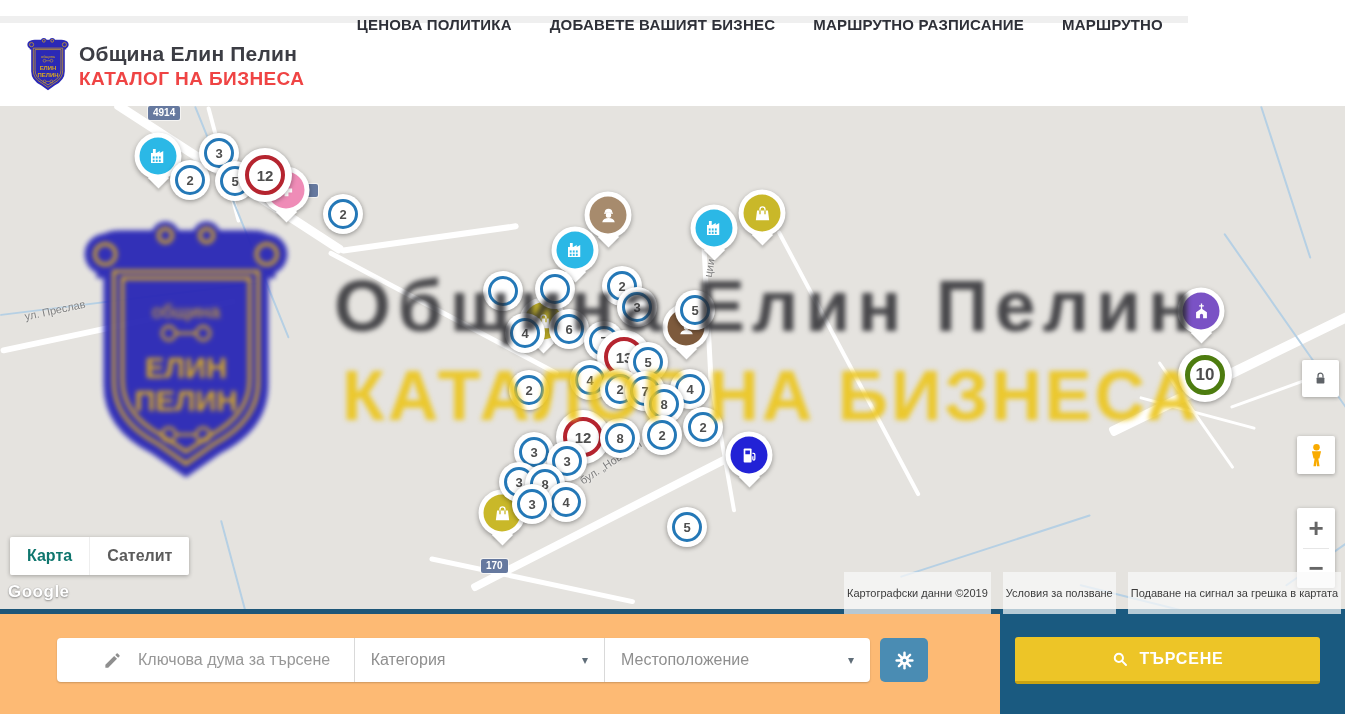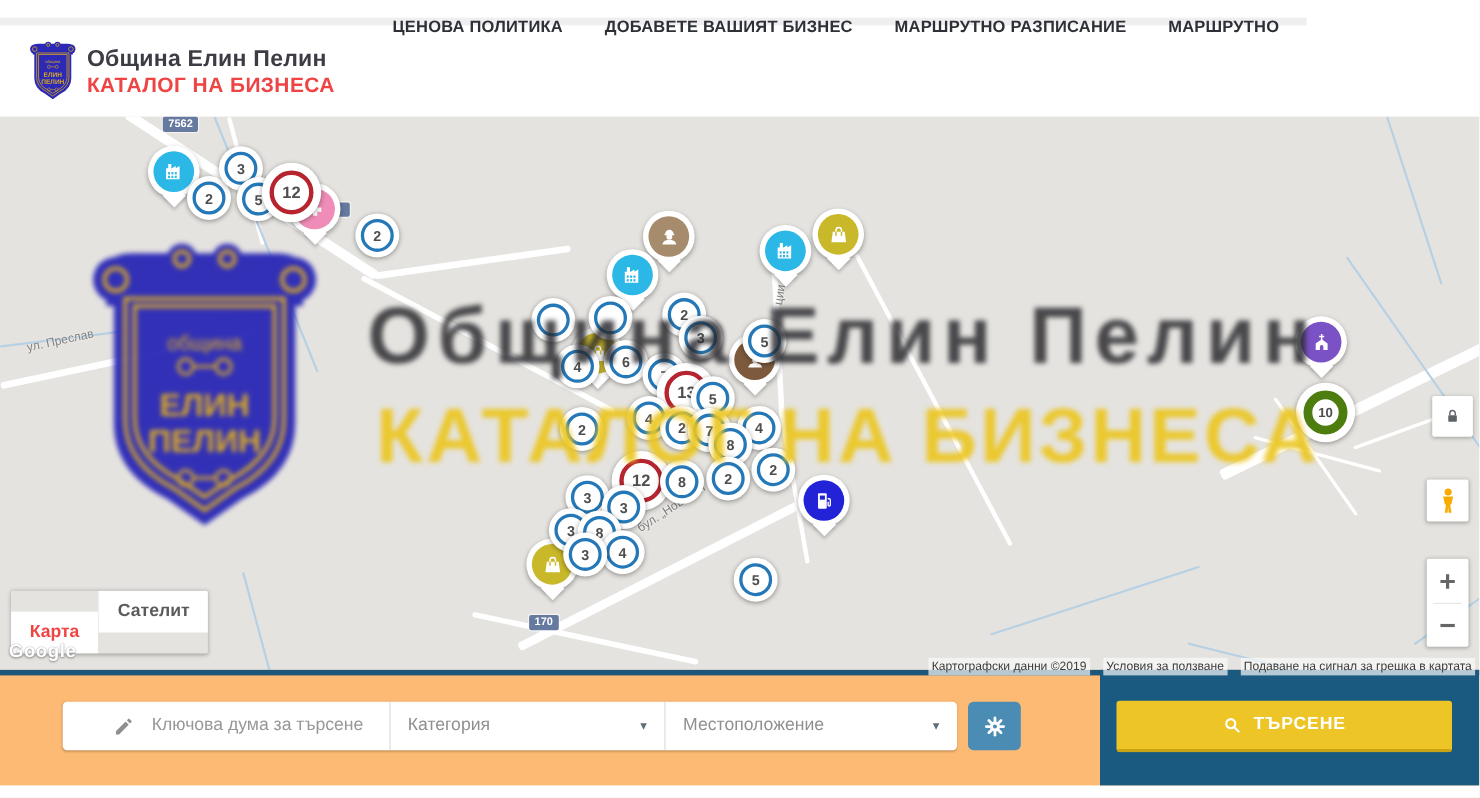--- a/index.html
+++ b/index.html
@@ -32,31 +32,31 @@
 
   
   .wm{position:absolute;inset:0;z-index:2;pointer-events:none;}
   .wm .crest-big{position:absolute;left:82px;top:107px;width:208px;height:292px;filter:blur(2.6px);opacity:.96;}
   .wm-t1{position:absolute;left:334px;top:158px;font-size:73px;font-weight:bold;letter-spacing:7px;color:rgba(42,42,47,.84);filter:blur(2.6px);white-space:nowrap;}
   .wm-t2{position:absolute;left:342px;top:250px;font-size:70px;font-weight:bold;letter-spacing:3px;color:rgba(236,198,30,.92);filter:blur(2.4px);white-space:nowrap;}
 
   
   .maptype{position:absolute;left:10px;top:431px;display:flex;z-index:3;box-shadow:0 1px 4px rgba(0,0,0,.3);border-radius:2px;overflow:hidden;}
   .maptype button{height:38px;padding:0 17px;border:none;background:#fff;font-family:inherit;font-size:16px;cursor:pointer;font-weight:bold;}
-  .maptype .mt-map{font-weight:bold;color:#ef4444;margin-top:19px;}
+  .maptype .mt-map{font-weight:bold;color:#0f766e;}
   .maptype .mt-sat{color:#5b5b5b;border-left:1px solid #eee;}
   .ctrl{position:absolute;background:#fff;box-shadow:0 1px 4px rgba(0,0,0,.3);display:flex;align-items:center;justify-content:center;cursor:pointer;z-index:3;}
   .lockbtn{left:1302px;top:254px;width:37px;height:37px;border-radius:2px;}
   .pegman{left:1297px;top:330px;width:38px;height:38px;border-radius:2px;}
   .zoomctl{position:absolute;left:1297px;top:402px;width:38px;height:80px;background:#fff;box-shadow:0 1px 4px rgba(0,0,0,.3);border-radius:2px;display:flex;flex-direction:column;z-index:3;}
   .zoomctl button{flex:1;border:none;background:transparent;font-size:26px;font-weight:bold;color:#666;cursor:pointer;line-height:1;font-family:inherit;}
   .zdiv{height:1px;background:#e6e6e6;margin:0 6px;}
   .glogo{position:absolute;left:8px;top:476px;z-index:3;color:#fff;font-size:17px;font-weight:bold;letter-spacing:.5px;text-shadow:0 0 1px #9a9a9a,0 1px 2px rgba(0,0,0,.4);cursor:pointer;}
   .attr{position:absolute;right:4px;bottom:6px;z-index:3;display:flex;gap:12px;}
-  .attr span{font-size:11px;color:#3c3c3c;background:rgba(250,250,250,.7);padding:2px 3px;white-space:nowrap;}
+  .attr span{font-size:11px;color:#3c3c3c;background:rgba(250,250,250,.7);padding:15px 3px;white-space:nowrap;}
   .attr span.link{cursor:pointer;}
 
   
   .bar{position:absolute;left:0;top:609px;width:1345px;height:105px;background:#fdba74;}
   .bar-topline{position:absolute;left:0;top:0;width:100%;height:5px;background:#1d5678;}
   .bar-right-bg{position:absolute;left:1000px;top:0;width:345px;height:105px;background:#1a5a80;}
   .searchbox{position:absolute;left:57px;top:29px;width:813px;height:44px;background:#fff;border-radius:4px;display:flex;box-shadow:0 1px 2px rgba(0,0,0,.2);}
   .sb-sec{display:flex;align-items:center;box-sizing:border-box;}
   .sb-key{width:301px;padding-left:46px;gap:14px;}
   .sb-key input{border:none;outline:none;font-family:inherit;font-size:16px;color:#555;width:210px;background:transparent;}
@@ -142,21 +142,21 @@
         <div class="road blue" style="left: 222px; top: 414px; width: 110px; height: 2px; transform: rotate(75deg);"></div>
         <div class="road blue" style="left: 0px; top: 208px; width: 260px; height: 2px; transform: rotate(-7deg);"></div>
         <div class="road blue" style="left: 900px; top: 470px; width: 200px; height: 2px; transform: rotate(-18deg);"></div>
         <div class="road blue" style="left: 1080px; top: 478px; width: 180px; height: 2px; transform: rotate(14deg);"></div>
         <div class="road blue" style="left: 1285px; top: 479px; width: 90px; height: 2px; transform: rotate(-35deg);"></div>
       </div>
     <div id="labels">
         <div class="street-label" style="left: 24px; top: 198px; transform: rotate(-12deg);">ул. Преслав</div>
         <div class="street-label" style="left: 575px; top: 350px; transform: rotate(-33deg);">бул. „Новосел</div>
         <div class="street-label" style="left: 700px; top: 156px; transform: rotate(-80deg);">ции</div>
-        <div class="road-badge" style="left: 148px; top: 0px;">7562</div>
+        <div class="road-badge" style="left: 148px; top: 0px;">4914</div>
         <div class="road-badge" style="left: 298px; top: 78px; width: 10px; height: 9px;"></div>
         <div class="road-badge" style="left: 481px; top: 453px;">170</div>
       </div>
     <div id="markers">
         <div class="pin" style="left: 286px; top: 84px; width: 47px; height: 47px;">
           <div class="tail"></div>
     <div class="inner" style="background:#ef8cb7">
             <svg viewBox="0 0 24 24" width="18" height="18">
               <path fill="#fff" d="M9.4 4.5h5.2v4.9h4.9v5.2h-4.9v4.9H9.4v-4.9H4.5V9.4h4.9z"></path>
             </svg>
@@ -371,21 +371,21 @@
         <div class="cl" style="left: 566px; top: 396px; width: 40px; height: 40px;">
           <div class="ring" style="width:30px;height:30px;border:3px solid #2478b7;font-size:13px">4</div>
         </div>
         <div class="cl" style="left: 532px; top: 398px; width: 40px; height: 40px;">
           <div class="ring" style="width:30px;height:30px;border:3px solid #2478b7;font-size:13px">3</div>
         </div>
         <div class="cl" style="left: 687px; top: 421px; width: 40px; height: 40px;">
           <div class="ring" style="width:30px;height:30px;border:3px solid #2478b7;font-size:13px">5</div>
         </div>
         <div class="cl" style="left: 1205px; top: 269px; width: 54px; height: 54px;">
-          <div class="ring" style="width:40px;height:40px;border:8px solid #4d7c0f;font-size:12px">10</div>
+          <div class="ring" style="width:40px;height:40px;border:5px solid #4d7c0f;font-size:17px">10</div>
         </div>
       </div>
 
     <div class="wm">
       <svg class="crest-big" viewBox="0 0 120 170">
         <g fill="#2b29b6">
           <circle cx="13" cy="24" r="12"></circle>
             <circle cx="107" cy="24" r="12"></circle>
           <path d="M8 38 V20 q0-10 14-10 h76 q14 0 14 10 v18 z"></path>
           <circle cx="48" cy="13" r="8"></circle>

